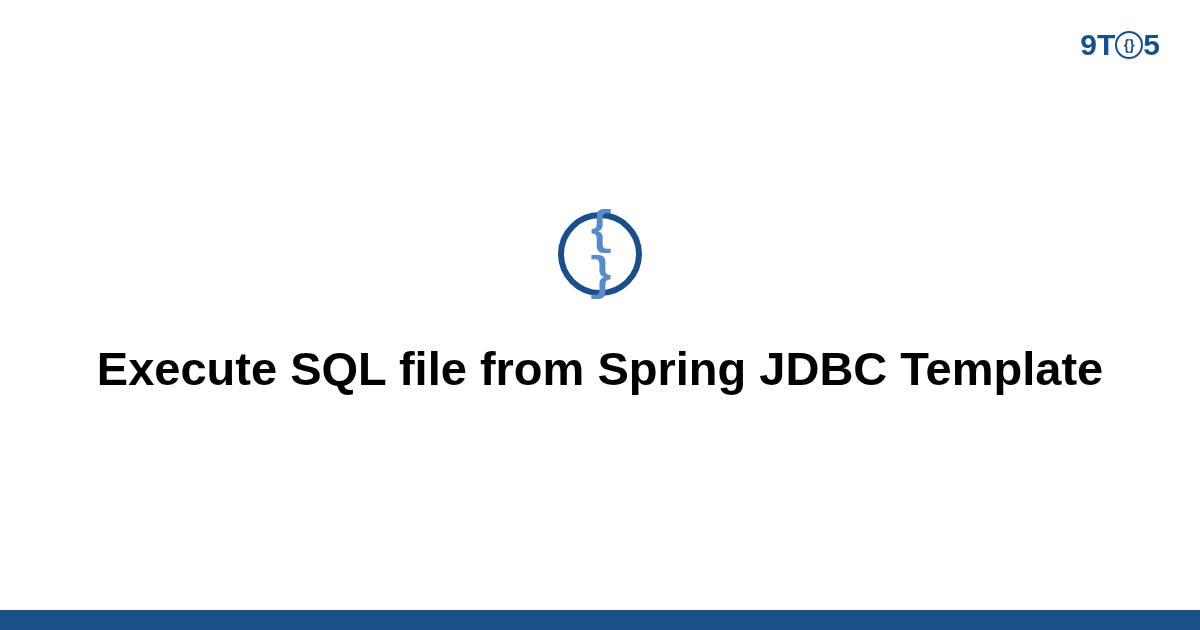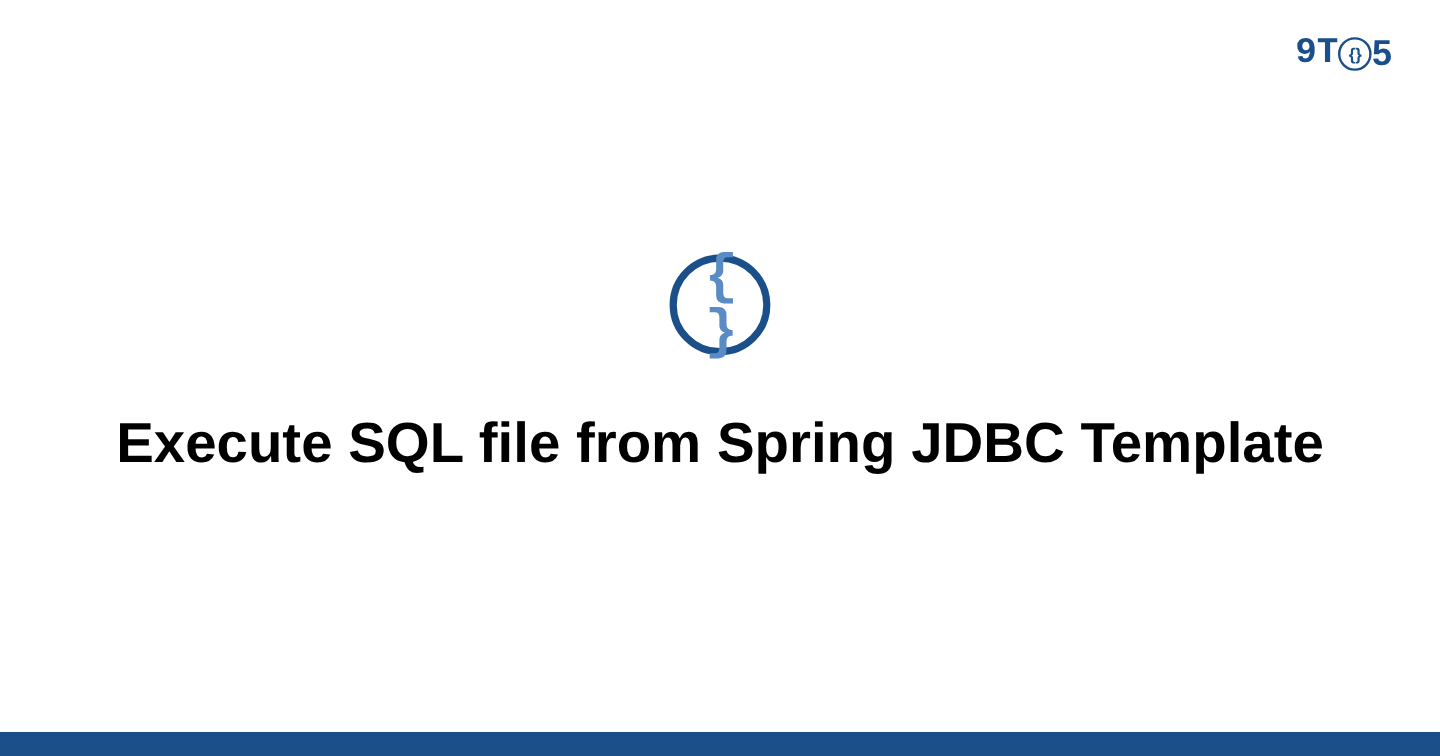--- a/index.html
+++ b/index.html
@@ -20,21 +20,20 @@
       top: 28px;
       right: 40px;
       font-size: 30px;
       font-weight: bold;
       display: flex;
       align-items: center;
     }
     .logo-9t {
       color: #1a4f8a;
       font-weight: 800;
-      font-family: Liberation Mono, monospace;
     }
     .logo-circle {
       display: inline-flex;
       align-items: center;
       justify-content: center;
       width: 28px;
       height: 28px;
       border: 2.5px solid #1a4f8a;
       border-radius: 50%;
       margin: 0 0px;

